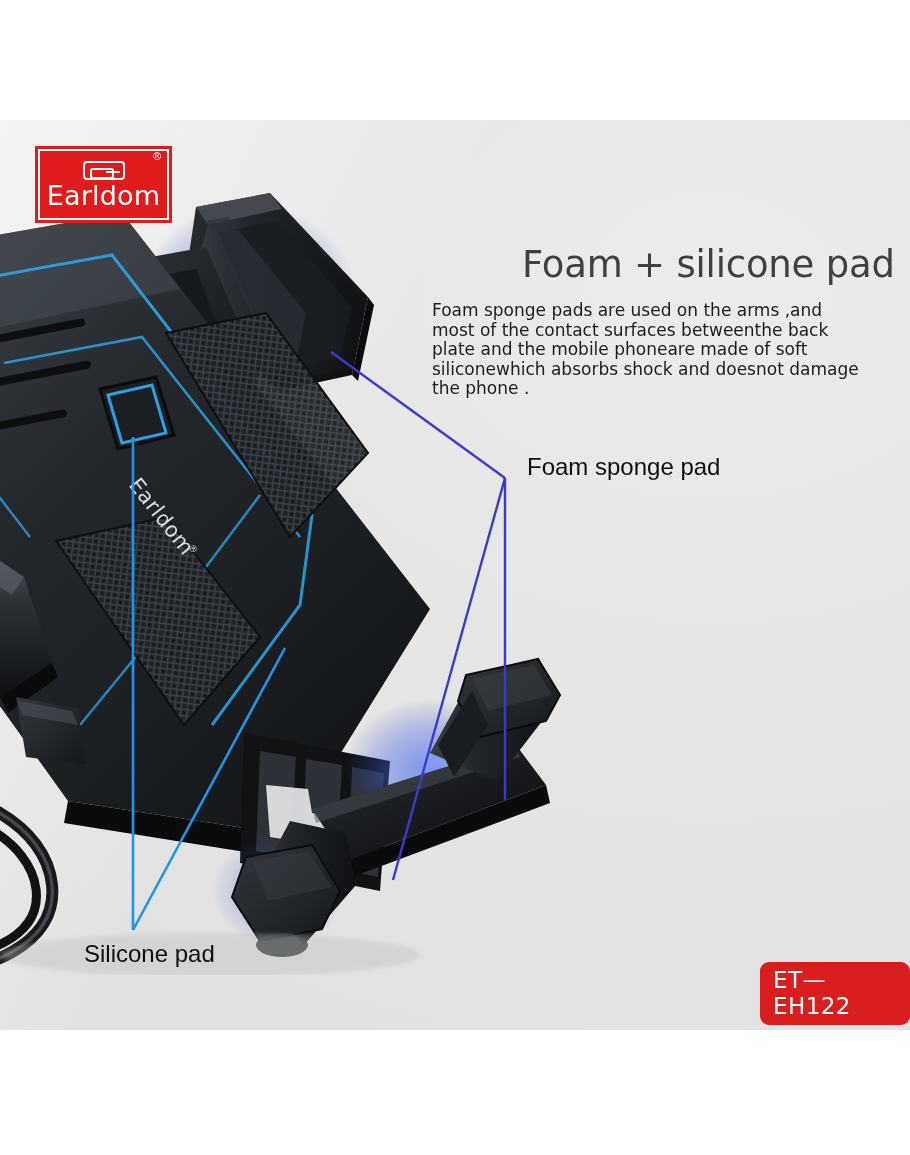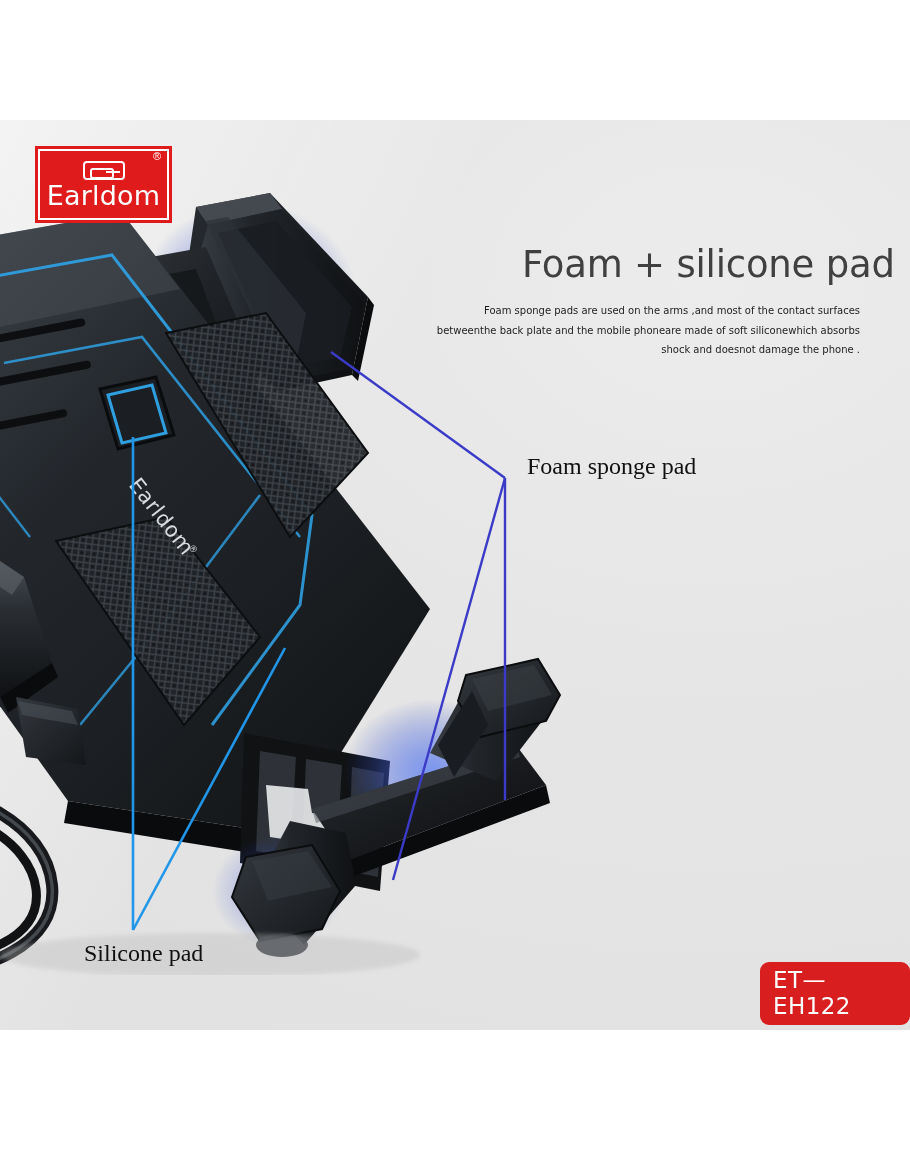--- a/index.html
+++ b/index.html
@@ -85,32 +85,31 @@
   .headline{
     position:absolute; left:502px; top:243px;
     font-size:37px; font-weight:400; color:#404040;
     letter-spacing:-.2px; white-space:nowrap;
     font-family:"DejaVu Sans", sans-serif;
     margin-left:20px;
   }
   .paragraph{
     position:absolute; left:432px; top:301px;
     width:428px;
-    font-size:10px; line-height:19.5px;
+    font-size:17px; line-height:19.5px;
     color:#1d1d1d;
     font-family:"DejaVu Sans", sans-serif;
-    text-align:right;
   }
 
   
   .callout{
     position:absolute;
     font-size:24px; color:#101010; font-weight:400;
     white-space:nowrap;
-    font-family:Liberation Serif, serif;
+    font-family:Liberation Sans, sans-serif;
   }
   .callout-foam{ left:527px; top:453px; }
   .callout-silicone{ left:84px; top:940px; }
 
   
   .badge{
     position:absolute; left:760px; top:962px;
     padding:5px 13px 6px;
     background:#d81e1e;
     border-radius:9px;

